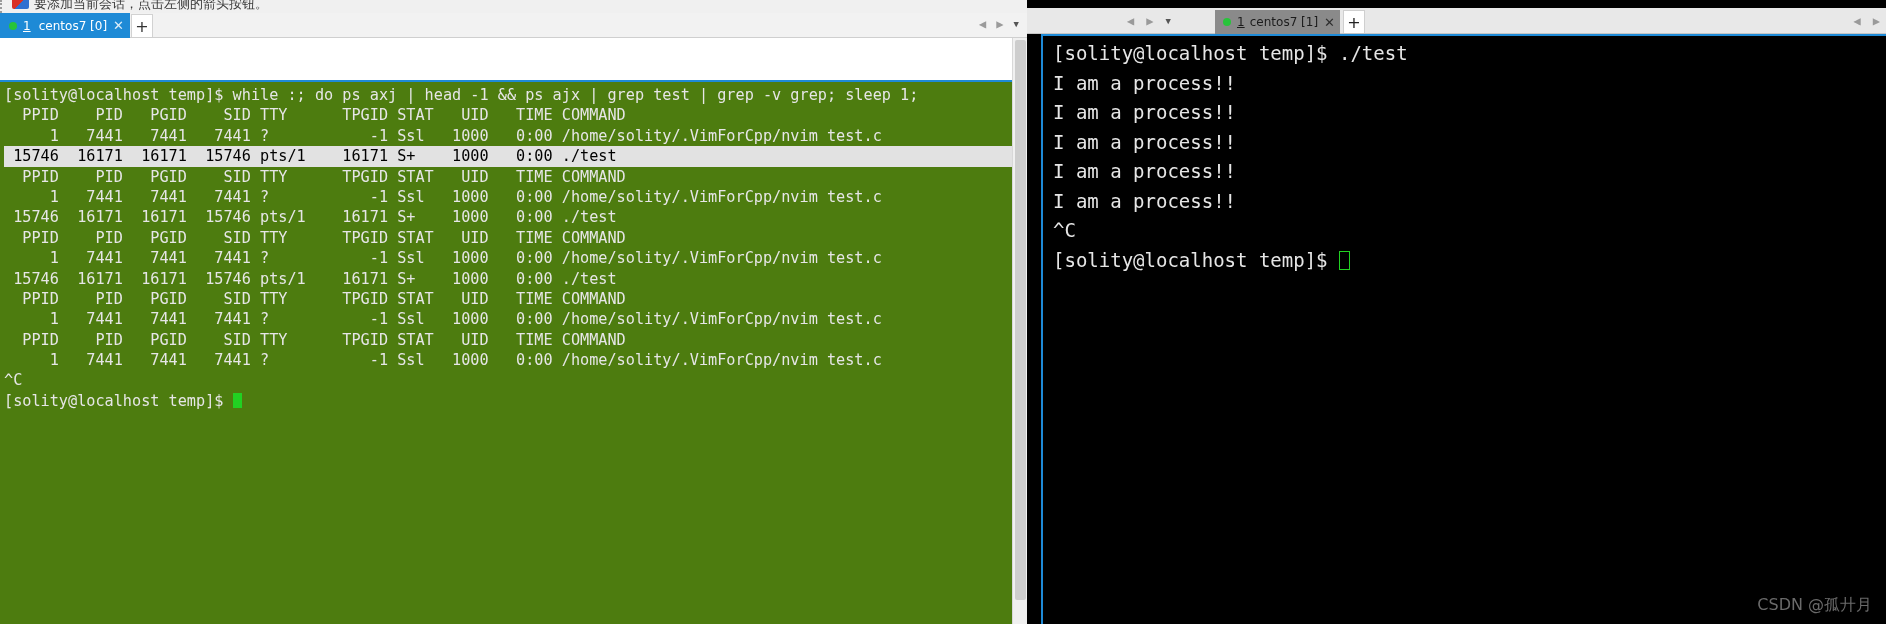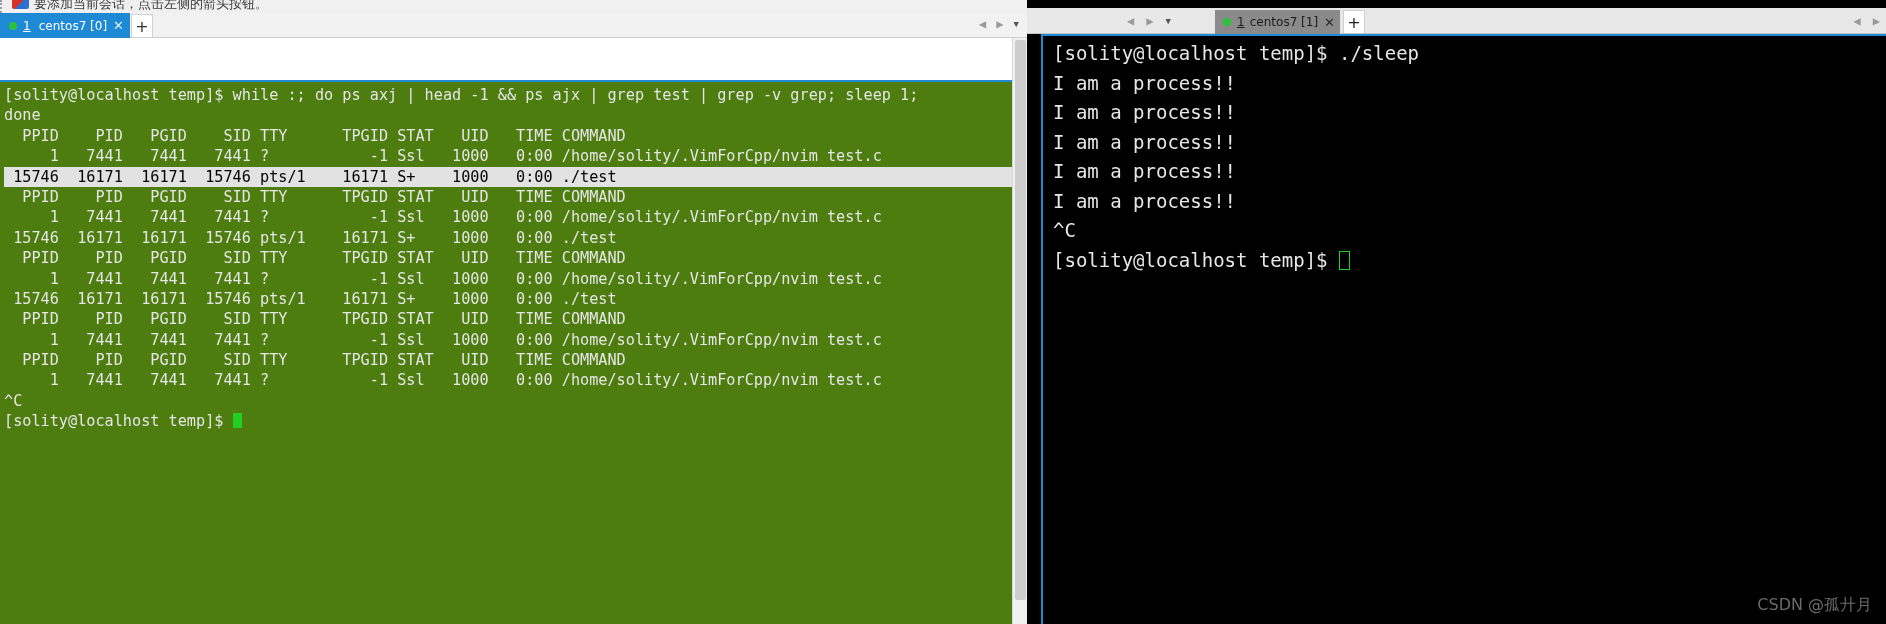--- a/index.html
+++ b/index.html
@@ -289,21 +289,20 @@
       <div class="navgroup-left">
         <span class="nav-arrow">◀</span>
         <span class="nav-arrow">▶</span>
         <span class="nav-caret">▼</span>
       </div>
     </div>
 
     <div class="term-left">
       <div class="lines" id="left-lines">
           <div class="line">[solity@localhost temp]$ while :; do ps axj | head -1 &amp;&amp; ps ajx | grep test | grep -v grep; sleep 1;</div>
-          <div class="line">done</div>
           <div class="line">  PPID    PID   PGID    SID TTY      TPGID STAT   UID   TIME COMMAND</div>
           <div class="line">     1   7441   7441   7441 ?           -1 Ssl   1000   0:00 /home/solity/.VimForCpp/nvim test.c</div>
           <div class="line hl"> 15746  16171  16171  15746 pts/1    16171 S+    1000   0:00 ./test</div>
           <div class="line">  PPID    PID   PGID    SID TTY      TPGID STAT   UID   TIME COMMAND</div>
           <div class="line">     1   7441   7441   7441 ?           -1 Ssl   1000   0:00 /home/solity/.VimForCpp/nvim test.c</div>
           <div class="line"> 15746  16171  16171  15746 pts/1    16171 S+    1000   0:00 ./test</div>
           <div class="line">  PPID    PID   PGID    SID TTY      TPGID STAT   UID   TIME COMMAND</div>
           <div class="line">     1   7441   7441   7441 ?           -1 Ssl   1000   0:00 /home/solity/.VimForCpp/nvim test.c</div>
           <div class="line"> 15746  16171  16171  15746 pts/1    16171 S+    1000   0:00 ./test</div>
           <div class="line">  PPID    PID   PGID    SID TTY      TPGID STAT   UID   TIME COMMAND</div>
@@ -338,21 +337,21 @@
       <div class="tab-plus-right">+</div>
 
       <div class="navgroup-right2">
         <span class="nav-arrow">◀</span>
         <span class="nav-arrow">▶</span>
       </div>
     </div>
 
     <div class="term-right">
       <div class="lines lines-right" id="right-lines">
-          <div class="line">[solity@localhost temp]$ ./sleep</div>
+          <div class="line">[solity@localhost temp]$ ./test</div>
           <div class="line">I am a process!!</div>
           <div class="line">I am a process!!</div>
           <div class="line">I am a process!!</div>
           <div class="line">I am a process!!</div>
           <div class="line">I am a process!!</div>
           <div class="line">^C</div>
           <div class="line"><span>[solity@localhost temp]$ </span><span class="cursor-hollow"></span></div>
         </div>
     </div>
 

